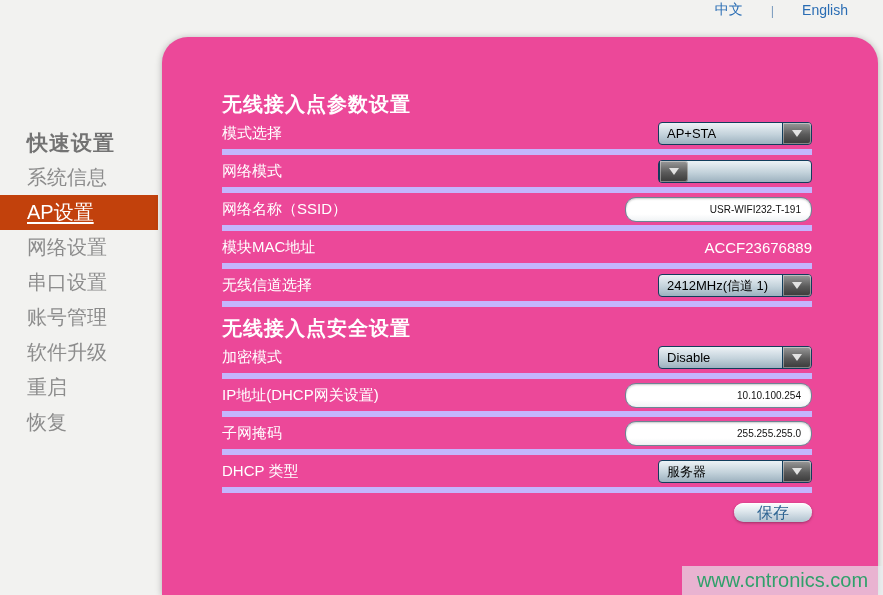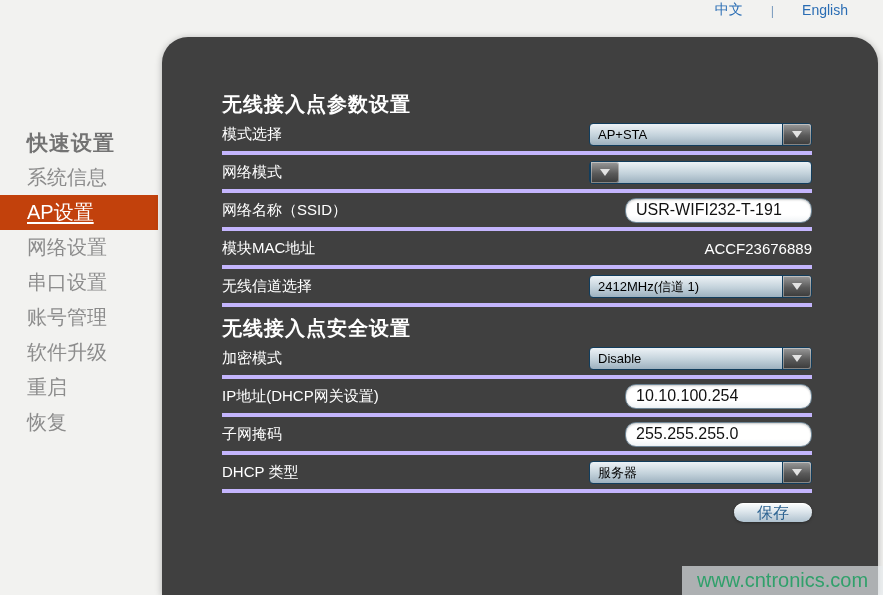--- a/index.html
+++ b/index.html
@@ -16,52 +16,52 @@
   
   .sidebar { position:absolute; left:0; top:125px; width:158px; display:flex; flex-direction:column; }
   .side-item { height:35px; display:flex; align-items:center; padding-left:27px;
                font-size:20px; color:#8c8c8c; cursor:pointer; white-space:nowrap; }
   .side-item.first { font-weight:bold; color:#737373; font-size:21px; letter-spacing:1px; }
   .side-item.selected { background:#c2410c; color:#ffffff; text-decoration:underline;
                         text-underline-offset:3px; }
 
   
   .panel { position:absolute; left:162px; top:37px; width:716px; height:558px;
-           background:#404040; border-radius:26px 26px 0 0;
+           background:#ec4899; border-radius:26px 26px 0 0;
            box-shadow:0 1px 7px rgba(0,0,0,0.28); }
   .content { padding:54px 66px 0 60px; }
 
   .section-title { color:#ffffff; font-size:20px; font-weight:bold; letter-spacing:1px;
                    line-height:26px; }
   .section-title.spaced { margin-top:8px; }
 
   .row { height:38px; display:flex; align-items:center; justify-content:space-between;
-         border-bottom:4px solid #c4b5fd; }
+         border-bottom:6px solid #c4b5fd; }
   .flabel { color:#ffffff; font-size:15px; white-space:nowrap; }
   .fvalue { color:#ffffff; font-size:15px; }
 
   
-  .select { width:223px; height:23px; display:flex; align-items:stretch; cursor:pointer;
+  .select { width:154px; height:23px; display:flex; align-items:stretch; cursor:pointer;
             border:1px solid #123d5c; border-radius:4px;
             background:linear-gradient(#edf2f6 0%, #c3d2db 55%, #9db1bf 100%); }
   .sel-text { flex:1; font-size:13px; color:#000; line-height:21px; padding-left:8px;
               overflow:hidden; white-space:nowrap; }
   .sel-btn { width:29px; border-left:1px solid #123d5c; border-radius:0 3px 3px 0;
              background:linear-gradient(#9a9a9a 0%, #5a5a5a 55%, #3a3a3a 100%);
              box-shadow:inset 0 0 0 1px rgba(255,255,255,0.38);
              display:flex; align-items:center; justify-content:center; }
   .tri { width:0; height:0; border-left:5px solid transparent; border-right:5px solid transparent;
          border-top:7px solid #e2e2e2; }
 
   
   .text-input { width:187px; height:25px; border:1px solid #6d8494; border-radius:11px;
                 background:linear-gradient(#ffffff 70%, #f0f3f5 100%); color:#111;
-                font-size:16px; padding:0 10px; outline:none;
+                font-size:10px; padding:0 10px; outline:none;
                 box-shadow:inset 0 1px 2px rgba(0,0,0,0.22);
-                font-family:"Liberation Sans","DejaVu Sans",sans-serif; }
+                font-family:"Liberation Sans","DejaVu Sans",sans-serif;text-align:right; }
 
   
   .save-row { height:48px; display:flex; align-items:flex-start; justify-content:flex-end;
               padding-top:10px; }
   .save-btn { width:78px; height:19px; border:none; border-radius:15px; cursor:pointer;
               background:linear-gradient(#fdfefe 0%, #dde6ec 45%, #b0c2cf 100%);
               color:#2e6492; font-size:16px;
               box-shadow:0 1px 3px rgba(0,0,0,0.35), inset 0 1px 0 rgba(255,255,255,0.9);
               font-family:"Liberation Sans","DejaVu Sans",sans-serif; }
 

